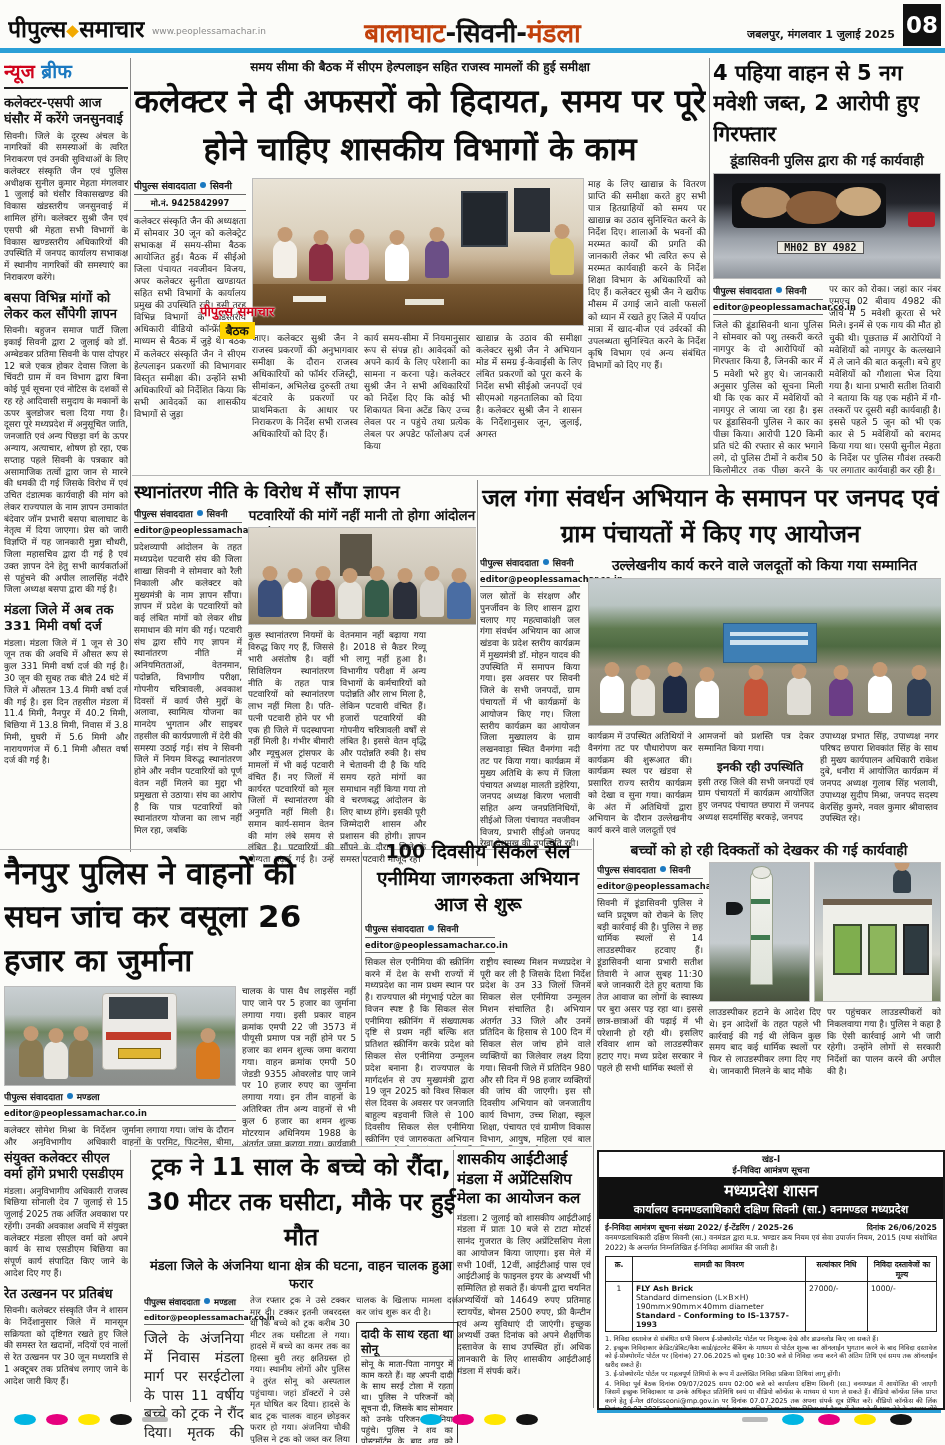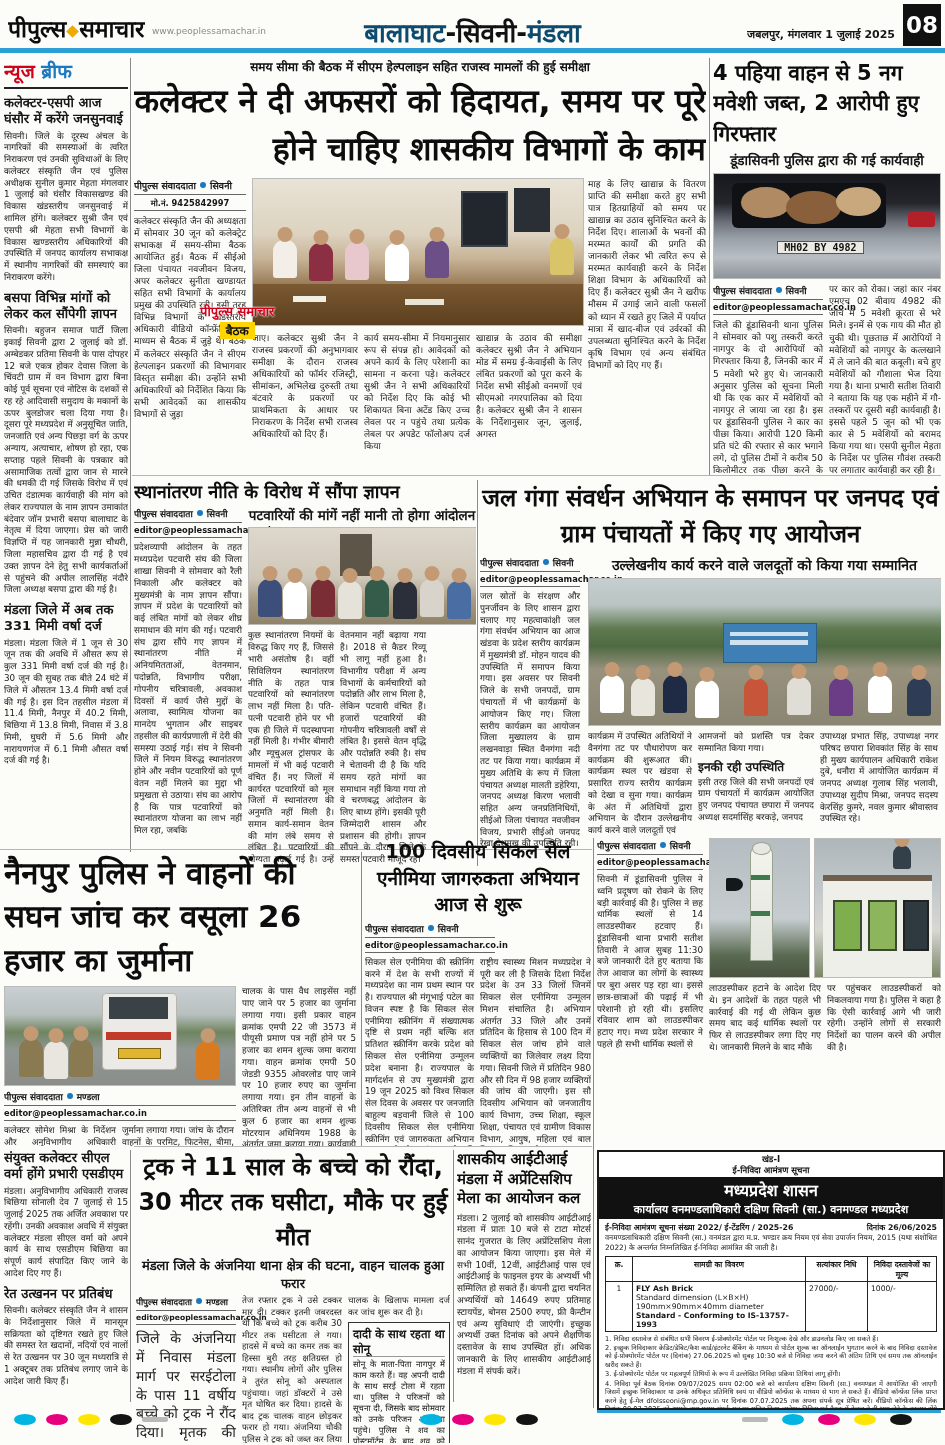--- a/index.html
+++ b/index.html
@@ -4,37 +4,37 @@
 <style>
   html,body{margin:0;padding:0;background:#9a9a9a;}
   .page{position:relative;width:945px;height:1445px;margin:0 auto;background:#fcfcf9;
         font-family:"DejaVu Sans","Liberation Sans",sans-serif;color:#161616;overflow:hidden;}
   .abs{position:absolute;overflow:hidden;}
   
   .logo{font-weight:bold;font-size:23px;letter-spacing:0;color:#0c0c0c;white-space:nowrap;}
   .logo .dia{display:inline-block;width:9px;height:9px;background:#f2a900;transform:rotate(45deg);margin:0 2px 1px 2px;}
   .site{font-size:9px;color:#8a8a8a;}
   .edition{font-size:26px;font-weight:bold;text-align:center;white-space:nowrap;}
-  .edition .red{color:#0c4a6e;} .edition .dk{color:#111;}
+  .edition .red{color:#c2410c;} .edition .dk{color:#111;}
   .dateline{font-size:11px;font-weight:bold;white-space:nowrap;}
   .pageno{background:#111;color:#fff;font-size:23px;font-weight:bold;display:flex;align-items:center;justify-content:center;}
   .bluebar{background:#2b9fd6;}
   
   .vrule{position:absolute;width:1px;background:#8a8a8a;}
   .hrule{position:absolute;height:1px;background:#b5b5b5;}
   
   .hl{font-weight:bold;color:#0d0d0d;line-height:1.32;margin:0;}
   .kicker{font-weight:bold;color:#111;text-align:center;}
   .sub{font-weight:bold;color:#141414;text-align:center;}
   .byl{font-size:9.5px;font-weight:bold;border-bottom:1px solid #666;padding:1px 0 2px 0;white-space:nowrap;}
   .byl .bdot{display:inline-block;width:6px;height:6px;border-radius:50%;background:#1b79c0;margin:0 4px 1px 4px;}
   .mail{font-size:8.3px;font-weight:bold;border-bottom:1px solid #666;padding:2px 0;white-space:nowrap;}
   .bt{text-align:justify;line-height:1.34;color:#1b1b1b;}
   .cols{display:flex;gap:6px;}
-  .inner-head{font-weight:bold;font-size:12px;margin:3px 0 2px 0;}
+  .inner-head{font-weight:bold;font-size:12px;margin:3px 0 2px 8px;text-align:center;}
   
   .photo{position:relative;overflow:hidden;background:#cfcfcf;border:1px solid #bbb;}
   .pp{position:absolute;width:24px;height:38px;border-radius:11px 11px 3px 3px;background:var(--c,#eee);}
   .pp::before{content:"";position:absolute;top:-13px;left:50%;transform:translateX(-50%);
               width:15px;height:15px;border-radius:50%;background:#c49a74;}
   .blob{position:absolute;border-radius:50%;}
   .rect{position:absolute;}
   .plate{position:absolute;background:#eceae2;color:#111;border:1px solid #555;
          font-family:"DejaVu Sans Mono","Liberation Mono",monospace;font-weight:bold;}
   .wm{position:absolute;text-align:center;pointer-events:none;}
@@ -111,21 +111,21 @@
       <div class="nb-body bt">सिवनी। बहुजन समाज पार्टी जिला इकाई सिवनी द्वारा 2 जुलाई को डॉ. अम्बेडकर प्रतिमा सिवनी के पास दोपहर 12 बजे एकत्र होकर देवास जिला के चिंवटी ग्राम में वन विभाग द्वारा बिना कोई पूर्व सूचना एवं नोटिस के दशकों से रह रहे आदिवासी समुदाय के मकानों के ऊपर बुलडोजर चला दिया गया है। दूसरा पूरे मध्यप्रदेश में अनुसूचित जाति, जनजाति एवं अन्य पिछड़ा वर्ग के ऊपर अन्याय, अत्याचार, शोषण हो रहा, एक सप्ताह पहले सिवनी के पत्रकार को असामाजिक तत्वों द्वारा जान से मारने की धमकी दी गई जिसके विरोध में एवं उचित दंडात्मक कार्यवाही की मांग को लेकर राज्यपाल के नाम ज्ञापन उमाकांत बंदेवार जॉन प्रभारी बसपा बालाघाट के नेतृत्व में दिया जाएगा। प्रेस को जारी विज्ञप्ति में यह जानकारी मुन्ना चौधरी, जिला महासचिव द्वारा दी गई है एवं उक्त ज्ञापन देने हेतु सभी कार्यकर्ताओं से पहुंचने की अपील लालसिंह नंदौरे जिला अध्यक्ष बसपा द्वारा की गई है।</div>
     </div>
     <div>
       <div class="nb-head">मंडला जिले में अब तक 331 मिमी वर्षा दर्ज</div>
       <div class="nb-body bt">मंडला। मंडला जिले में 1 जून से 30 जून तक की अवधि में औसत रूप से कुल 331 मिमी वर्षा दर्ज की गई है। 30 जून की सुबह तक बीते 24 घंटे में जिले में औसतन 13.4 मिमी वर्षा दर्ज की गई है। इस दिन तहसील मंडला में 11.4 मिमी, नैनपुर में 40.2 मिमी, बिछिया में 13.8 मिमी, निवास में 3.8 मिमी, घुघरी में 5.6 मिमी और नारायणगंज में 6.1 मिमी औसत वर्षा दर्ज की गई है।</div>
     </div>
   </section>
 
   <section class="abs" style="left:134px;top:58px;width:572px;height:418px;">
     <div class="kicker" style="font-size:12px;">समय सीमा की बैठक में सीएम हेल्पलाइन सहित राजस्व मामलों की हुई समीक्षा</div>
-    <h1 class="hl" style="font-size:32px;line-height:1.5;text-align:right;margin-top:2px;">कलेक्टर ने दी अफसरों को हिदायत, समय पर पूरे होने चाहिए शासकीय विभागों के काम</h1>
+    <h1 class="hl" style="font-size:32px;line-height:1.5;text-align:center;margin-top:2px;">कलेक्टर ने दी अफसरों को हिदायत, समय पर पूरे होने चाहिए शासकीय विभागों के काम</h1>
     <div class="cols" style="margin-top:5px;">
       <div style="width:112px;">
         <div class="byl">
           <b>पीपुल्स संवाददाता</b><span class="bdot"></span><b>सिवनी</b>
         </div>
         <div class="mail" style="text-align:center;">मो.नं. 9425842997</div>
         <div class="bt" style="font-size:9px;margin-top:4px;">कलेक्टर संस्कृति जैन की अध्यक्षता में सोमवार 30 जून को कलेक्ट्रेट सभाकक्ष में समय-सीमा बैठक आयोजित हुई। बैठक में सीईओ जिला पंचायत नवजीवन विजय, अपर कलेक्टर सुनीता खण्डायत सहित सभी विभागों के कार्यालय प्रमुख की उपस्थिति रही। इसी तरह विभिन्न विभागों के खंडस्तरीय अधिकारी वीडियो कॉन्फ्रेंसिंग के माध्यम से बैठक में जुड़े थे। बैठक में कलेक्टर संस्कृति जैन ने सीएम हेल्पलाइन प्रकरणों की विभागवार विस्तृत समीक्षा की। उन्होंने सभी अधिकारियों को निर्देशित किया कि सभी आवेदकों का शासकीय विभागों से जुड़ा</div>
       </div>
       <div style="width:330px;">
         <figure class="photo" style="width:330px;height:146px;margin:0;background:linear-gradient(180deg,#e9e3d6 0%,#dcd2bf 38%,#c7b295 55%,#8a6a42 78%,#6b4e2a 100%);">
@@ -137,21 +137,21 @@
           <i class="pp" style="left:40%;bottom:30%;--c:#ffffff;"></i>
           <i class="pp" style="left:52%;bottom:32%;--c:#6b4f86;"></i>
           <i class="pp" style="left:90%;bottom:34%;--c:#d9c46a;"></i>
           <span class="rect" style="left:0;bottom:0;width:100%;height:28%;background:linear-gradient(#7b5a33,#5c3f1e);"></span>
           <span class="rect" style="left:12%;bottom:16%;width:10%;height:4%;background:#f1eee4;"></span>
           <span class="rect" style="left:46%;bottom:14%;width:12%;height:4%;background:#e8e4d6;"></span>
         </figure>
         <div class="cols" style="margin-top:6px;">
           <div class="bt" style="width:106px;font-size:9px;">जाए। कलेक्टर सुश्री जैन ने राजस्व प्रकरणों की अनुभागवार समीक्षा के दौरान राजस्व अधिकारियों को फॉर्मर रजिस्ट्री, सीमांकन, अभिलेख दुरुस्ती तथा बंटवारे के प्रकरणों पर प्राथमिकता के आधार पर निराकरण के निर्देश सभी राजस्व अधिकारियों को दिए हैं।</div>
           <div class="bt" style="width:106px;font-size:9px;">कार्य समय-सीमा में नियमानुसार रूप से संपन्न हो। आवेदकों को अपने कार्य के लिए परेशानी का सामना न करना पड़े। कलेक्टर सुश्री जैन ने सभी अधिकारियों को निर्देश दिए कि कोई भी शिकायत बिना अटेंड किए उच्च लेवल पर न पहुंचे तथा प्रत्येक लेबल पर अपडेट फॉलोअप दर्ज किया</div>
-          <div class="bt" style="width:106px;font-size:9px;">खाद्यान्न के उठाव की समीक्षा कलेक्टर सुश्री जैन ने अभियान मोड में समग्र ई-केवाईसी के लिए लंबित प्रकरणों को पूरा करने के निर्देश सभी सीईओ वनमणों एवं सीएमओ नगरपालिका को दिया है। कलेक्टर सुश्री जैन ने शासन के निर्देशानुसार जून, जुलाई, अगस्त</div>
+          <div class="bt" style="width:106px;font-size:9px;">खाद्यान्न के उठाव की समीक्षा कलेक्टर सुश्री जैन ने अभियान मोड में समग्र ई-केवाईसी के लिए लंबित प्रकरणों को पूरा करने के निर्देश सभी सीईओ जनपदों एवं सीएमओ गहनतालिका को दिया है। कलेक्टर सुश्री जैन ने शासन के निर्देशानुसार जून, जुलाई, अगस्त</div>
         </div>
       </div>
       <div class="bt" style="width:118px;font-size:9px;">माह के लिए खाद्यान्न के वितरण प्राप्ति की समीक्षा करते हुए सभी पात्र हितग्राहियों को समय पर खाद्यान्न का उठाव सुनिश्चित करने के निर्देश दिए। शालाओं के भवनों की मरम्मत कार्यों की प्रगति की जानकारी लेकर भी त्वरित रूप से मरम्मत कार्यवाही करने के निर्देश शिक्षा विभाग के अधिकारियों को दिए हैं। कलेक्टर सुश्री जैन ने खरीफ मौसम में उगाई जाने वाली फसलों को ध्यान में रखते हुए जिले में पर्याप्त मात्रा में खाद-बीज एवं उर्वरकों की उपलब्धता सुनिश्चित करने के निर्देश कृषि विभाग एवं अन्य संबंधित विभागों को दिए गए हैं।</div>
     </div>
     <div class="wm" style="left:66px;top:244px;">
       <div class="wm1">पीपुल्स समाचार</div>
       <div class="wm2">बैठक</div>
     </div>
   </section>
 
@@ -283,20 +283,21 @@
       </div>
       <div class="mail">editor@peoplessamachar.co.in</div>
     </div>
     <div class="cols" style="margin-top:4px;">
       <div class="bt" style="width:110px;font-size:8.8px;">सिकल सेल एनीमिया की स्क्रीनिंग करने में देश के सभी राज्यों में मध्यप्रदेश का नाम प्रथम स्थान पर है। राज्यपाल श्री मंगूभाई पटेल का विजन स्पष्ट है कि सिकल सेल एनीमिया स्क्रीनिंग में संख्यात्मक दृष्टि से प्रथम नहीं बल्कि शत प्रतिशत स्क्रीनिंग करके प्रदेश को सिकल सेल एनीमिया उन्मूलन प्रदेश बनाना है। राज्यपाल के मार्गदर्शन से उप मुख्यमंत्री द्वारा 19 जून 2025 को विश्व सिकल सेल दिवस के अवसर पर जनजाति बाहुल्य बड़वानी जिले से 100 दिवसीय सिकल सेल एनीमिया स्क्रीनिंग एवं जागरुकता अभियान 1 जुलाई से प्रारंभ करने की घोषणा की गई। जिसकी तैयारी</div>
       <div class="bt" style="width:112px;font-size:8.8px;">राष्ट्रीय स्वास्थ्य मिशन मध्यप्रदेश ने पूरी कर ली है जिसके दिशा निर्देश प्रदेश के उन 33 जिलों जिनमें सिकल सेल एनीमिया उन्मूलन मिशन संचालित है। अभियान अंतर्गत 33 जिले और उनमें प्रतिदिन के हिसाब से 100 दिन में सिकल सेल जांच होने वाले व्यक्तियों का जिलेवार लक्ष्य दिया गया। सिवनी जिले में प्रतिदिन 980 और सौ दिन में 98 हजार व्यक्तियों की जांच की जाएगी। इस सौ दिवसीय अभियान को जनजातीय कार्य विभाग, उच्च शिक्षा, स्कूल शिक्षा, पंचायत एवं ग्रामीण विकास विभाग, आयुष, महिला एवं बाल विकास विभाग के साथ समन्वय स्थापित कर पूरा किया जाना है। अभियान का समापन 15 नवंबर, राष्ट्रीय जनजातीय गौरव दिवस पर किया जाना प्रस्तावित है।</div>
     </div>
   </section>
 
   <section class="abs" style="left:597px;top:838px;width:344px;height:306px;">
+    <div class="sub" style="font-size:14px;margin:2px 0 3px 0;">बच्चों को हो रही दिक्कतों को देखकर की गई कार्यवाही</div>
     <div class="cols">
       <div style="width:106px;">
         <div class="byl" style="font-size:9px;">
           <b>पीपुल्स संवाददाता</b><span class="bdot"></span><b>सिवनी</b>
         </div>
         <div class="mail">editor@peoplessamachar.co.in</div>
         <div class="bt" style="font-size:8.8px;margin-top:4px;">सिवनी में डूंडासिवनी पुलिस ने ध्वनि प्रदूषण को रोकने के लिए बड़ी कार्रवाई की है। पुलिस ने छह धार्मिक स्थलों से 14 लाउडस्पीकर हटवाए हैं। डूंडासिवनी थाना प्रभारी सतीश तिवारी ने आज सुबह 11:30 बजे जानकारी देते हुए बताया कि तेज आवाज का लोगों के स्वास्थ्य पर बुरा असर पड़ रहा था। इससे छात्र-छात्राओं की पढ़ाई में भी परेशानी हो रही थी। इसलिए रविवार शाम को लाउडस्पीकर हटाए गए। मध्य प्रदेश सरकार ने पहले ही सभी धार्मिक स्थलों से</div>
       </div>
       <div style="width:232px;">
         <div style="display:flex;gap:4px;">
@@ -327,21 +328,21 @@
     <div>
       <div class="nb-head" style="margin-top:0;">संयुक्त कलेक्टर सीएल वर्मा होंगे प्रभारी एसडीएम</div>
       <div class="nb-body bt">मंडला। अनुविभागीय अधिकारी राजस्व बिछिया सोनाली देव 7 जुलाई से 15 जुलाई 2025 तक अर्जित अवकाश पर रहेंगी। उनकी अवकाश अवधि में संयुक्त कलेक्टर मंडला सीएल वर्मा को अपने कार्य के साथ एसडीएम बिछिया का संपूर्ण कार्य संपादित किए जाने के आदेश दिए गए हैं।</div>
     </div>
     <div>
       <div class="nb-head">रेत उत्खनन पर प्रतिबंध</div>
       <div class="nb-body bt">सिवनी। कलेक्टर संस्कृति जैन ने शासन के निर्देशानुसार जिले में मानसून सक्रियता को दृष्टिगत रखते हुए जिले की समस्त रेत खदानों, नदियों एवं नालों से रेत उत्खनन पर 30 जून मध्यरात्रि से 1 अक्टूबर तक प्रतिबंध लगाए जाने के आदेश जारी किए हैं।</div>
     </div>
   </section>
 
-  <section class="abs" style="left:136px;top:1150px;width:314px;height:293px;">
+  <section class="abs" style="left:144px;top:1150px;width:314px;height:293px;">
     <h2 class="hl" style="font-size:24px;line-height:1.45;text-align:center;">ट्रक ने 11 साल के बच्चे को रौंदा, 30 मीटर तक घसीटा, मौके पर हुई मौत</h2>
     <div class="sub" style="font-size:13px;margin:2px 0 3px 0;">मंडला जिले के अंजनिया थाना क्षेत्र की घटना, वाहन चालक हुआ फरार</div>
     <div class="cols">
       <div style="width:100px;">
         <div class="byl" style="font-size:8.6px;">
           <b>पीपुल्स संवाददाता</b><span class="bdot"></span><b>मण्डला</b>
         </div>
         <div class="mail" style="font-size:7.6px;">editor@peoplessamachar.co.in</div>
         <div class="bt" style="font-size:14px;margin-top:4px;">जिले के अंजनिया में निवास मंडला मार्ग पर सरईटोला के पास 11 वर्षीय बच्चे को ट्रक ने रौंद दिया। मृतक की पहचान सरई टोला निवासी दिनेश यादव के पुत्र सोनू यादव के रूप में हुई है। सोनू अंजनिया स्थित एक हेयर सैलून से बाल कटवाकर घर लौट रहा था। सरईटोला मार्ग के पास मोड़ पर डोलोमाइट से भरे एक</div>
       </div>

